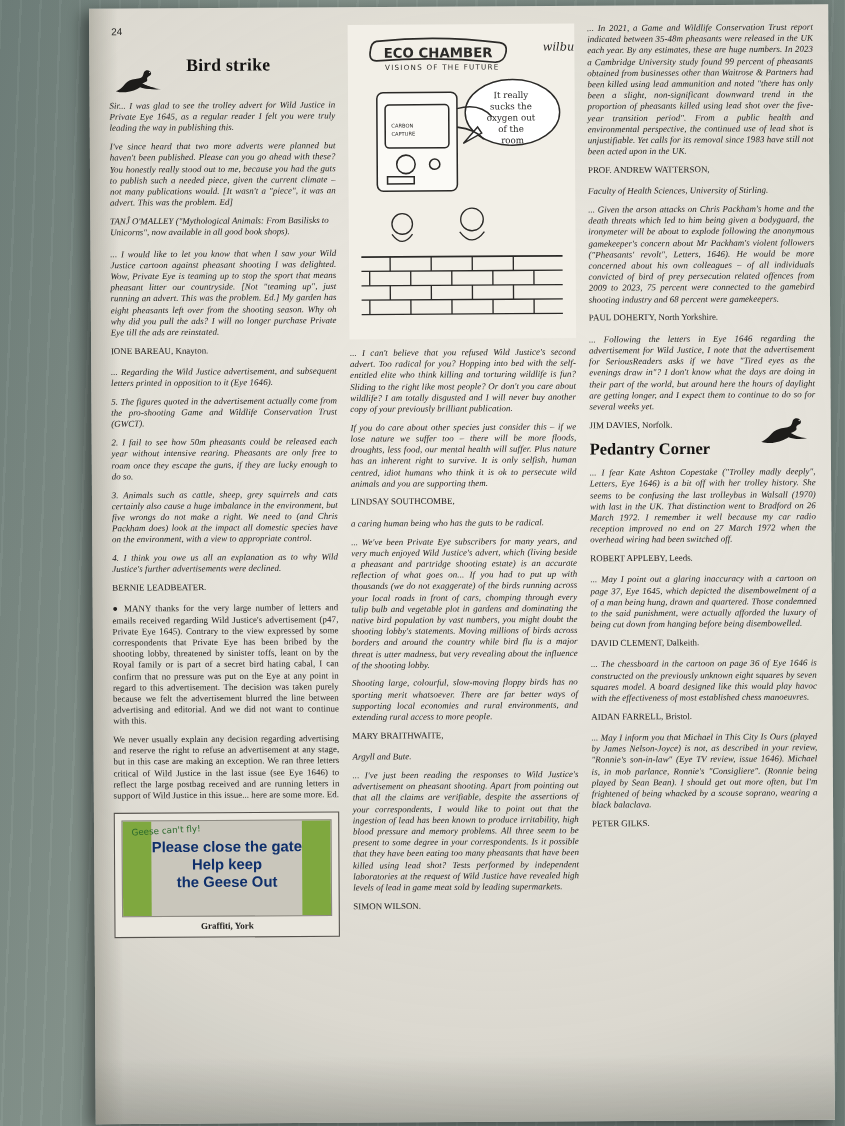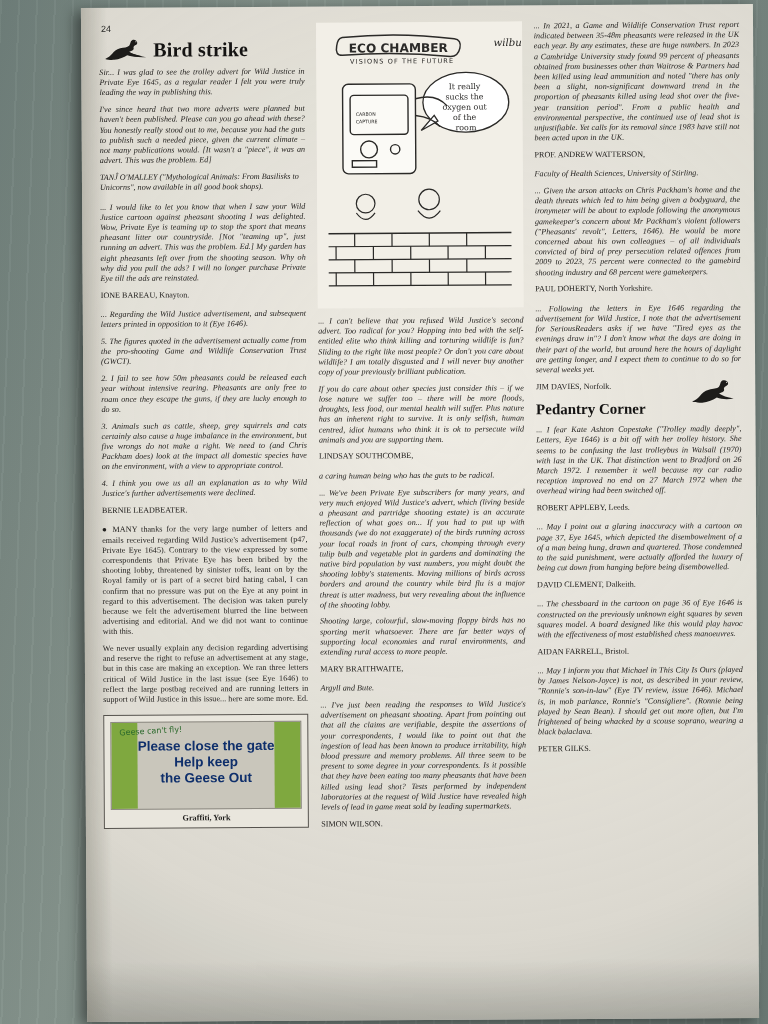--- a/index.html
+++ b/index.html
@@ -57,21 +57,21 @@
     text-align:left;margin:0 0 9px 0;color:#23211f;
   }
   .sig.ital{font-style:italic;}
   .pagenum{
     font-family:"Liberation Sans",sans-serif;
     font-size:9px;color:#2a2a28;margin:0 0 2px 2px;
   }
   .headwrap{display:flex;align-items:flex-end;gap:6px;margin:0 0 6px 0;}
   h1.head{
     font-family:"Liberation Serif",serif;
-    font-weight:bold;font-size:20px;margin:0;color:#141312;
+    font-weight:bold;font-size:16px;margin:16px;color:#141312;
     letter-spacing:.2px;
   }
   h2.head2{
     font-family:"Liberation Serif",serif;
     font-weight:bold;font-size:15px;margin:6px 0 7px 0;color:#141312;
   }
   
   .pheasant{width:48px;height:26px;flex:0 0 auto;}
   .pheasant2{position:absolute;width:54px;height:30px;}
   

